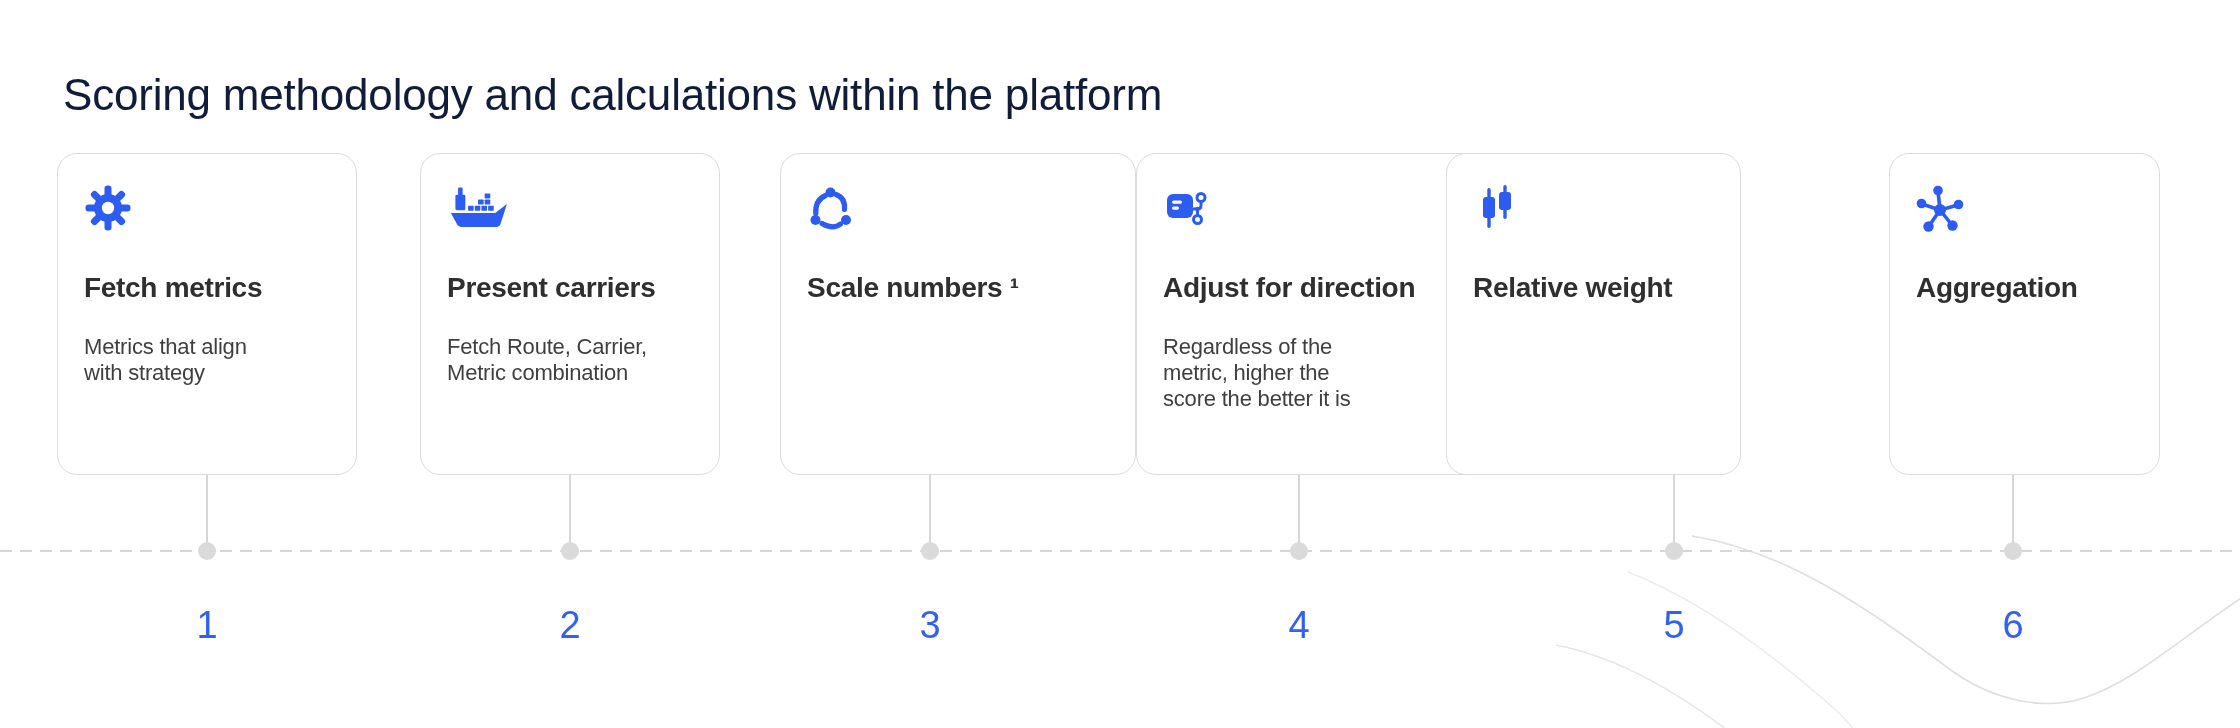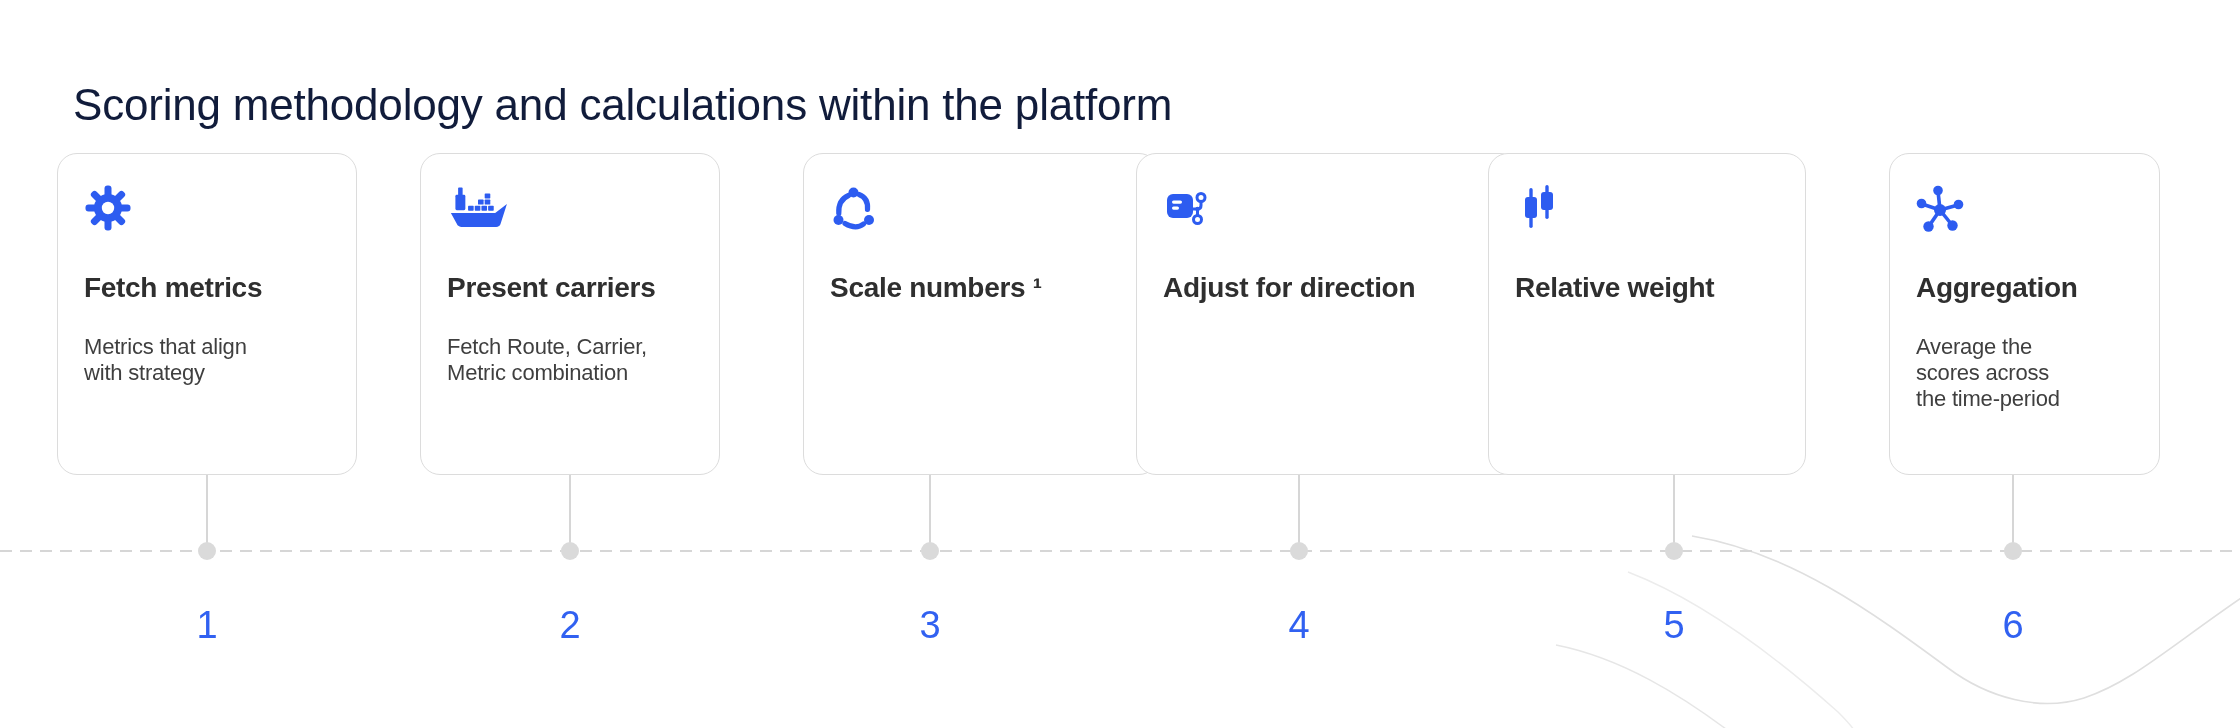--- a/index.html
+++ b/index.html
@@ -1,21 +1,21 @@
 <!DOCTYPE html>
 <html style="--accent-blue: #2d5cf0; --number-blue: #3161f1; --heading-navy: #111c3b; --card-title: #2f2f2f; --card-body: #3f3f3f; --border-gray: #dcdcdc; --line-gray: #d6d6d6; --dot-gray: #dadada;"><head>
 <meta charset="utf-8">
 <style>
   html,body{margin:0;padding:0;background:#fff;}
   .stage{
     position:relative;width:2240px;height:728px;background:#ffffff;overflow:hidden;
     font-family:"Liberation Sans",sans-serif;
   }
   .page-title{
-    position:absolute;left:57px;top:64px;margin:16px;
+    position:absolute;left:57px;top:64px;margin:6px;
     font-size:44px;line-height:1.15;font-weight:500;letter-spacing:-0.2px;
     color:var(--heading-navy,#111c3b);
   }
   .curves{position:absolute;left:0;top:0;z-index:0;}
   .card{
     position:absolute;top:153px;height:322px;box-sizing:border-box;
     background:#fff;border:1.5px solid var(--border-gray,#dcdcdc);border-radius:20px;
     padding:30px 26px;z-index:2;
   }
   .icon{display:block;height:50px;color:var(--accent-blue,#2d5cf0);}
@@ -95,21 +95,21 @@
           <rect x="41.4" y="10.4" width="6.2" height="5.6" rx="0.8"></rect>
           <path d="M4 32 L53 32 L66 22 L59 44 Q58 47.5 54 47.5 L16 47.5 Q12 47.5 10.5 44 Z"></path>
         </g>
       </svg>
     </span>
     <h2 class="card-title">Present carriers</h2>
     <p class="card-desc">Fetch Route, Carrier,
 Metric combination</p>
   </div>
 
-  <div class="card" style="left:780px;width:356px;margin-left:23px;">
+  <div class="card" style="left:780px;width:356px;">
     <span class="icon">
       <svg width="48" height="48" viewBox="0 0 48 48">
         <g fill="currentColor">
           <circle cx="23.5" cy="8.5" r="5"></circle>
           <circle cx="8.5" cy="36" r="5"></circle>
           <circle cx="39" cy="36" r="5"></circle>
         </g>
         <g stroke="currentColor" stroke-width="5.2" fill="none" stroke-linecap="round">
           <path d="M29 10.5 Q38.5 14 37.5 25.5"></path>
           <path d="M33.5 40 Q26 46 15 39.5"></path>
@@ -130,23 +130,26 @@
           <path d="M30 25 H34.5"></path>
           <path d="M34.5 25 Q38 25 38 21.5 V17.5"></path>
           <path d="M34.5 25 V31"></path>
         </g>
         <circle cx="34.5" cy="25" r="2.2" fill="currentColor"></circle>
         <circle cx="38" cy="13.5" r="4" fill="#fff" stroke="currentColor" stroke-width="3"></circle>
         <circle cx="34.5" cy="35.5" r="4" fill="#fff" stroke="currentColor" stroke-width="3"></circle>
       </svg>
     </span>
     <h2 class="card-title">Adjust for direction</h2>
-  </div>
-
-  <div class="card" style="left:1488px;width:318px;">
+    <p class="card-desc">Regardless of the
+metric, higher the
+score the better it is</p>
+  </div>
+
+  <div class="card" style="left:1446px;width:295px;">
     <span class="icon">
       <svg width="48" height="48" viewBox="0 0 48 48">
         <g fill="currentColor">
           <rect x="14.3" y="4" width="3.4" height="40" rx="1.7"></rect>
           <rect x="10" y="13" width="12" height="21" rx="3"></rect>
           <rect x="30.3" y="1" width="3.4" height="34" rx="1.7"></rect>
           <rect x="26" y="8" width="12" height="18" rx="3"></rect>
         </g>
       </svg>
     </span>
@@ -167,23 +170,20 @@
           <circle cx="24" cy="26" r="6"></circle>
           <circle cx="22" cy="6.5" r="4.8"></circle>
           <circle cx="42.5" cy="20.5" r="4.8"></circle>
           <circle cx="36.5" cy="41.5" r="5.2"></circle>
           <circle cx="12.5" cy="42.5" r="5.2"></circle>
           <circle cx="5.5" cy="19.5" r="4.8"></circle>
         </g>
       </svg>
     </span>
     <h2 class="card-title">Aggregation</h2>
-    <p class="card-desc">Average the
-scores across
-the time-period</p>
   </div>
 
   <div class="dashed-line"></div>
 
   <div class="connector" style="left:206px;"></div>
   <div class="connector" style="left:569px;"></div>
   <div class="connector" style="left:929px;"></div>
   <div class="connector" style="left:1298px;"></div>
   <div class="connector" style="left:1673px;"></div>
   <div class="connector" style="left:2012px;"></div>

